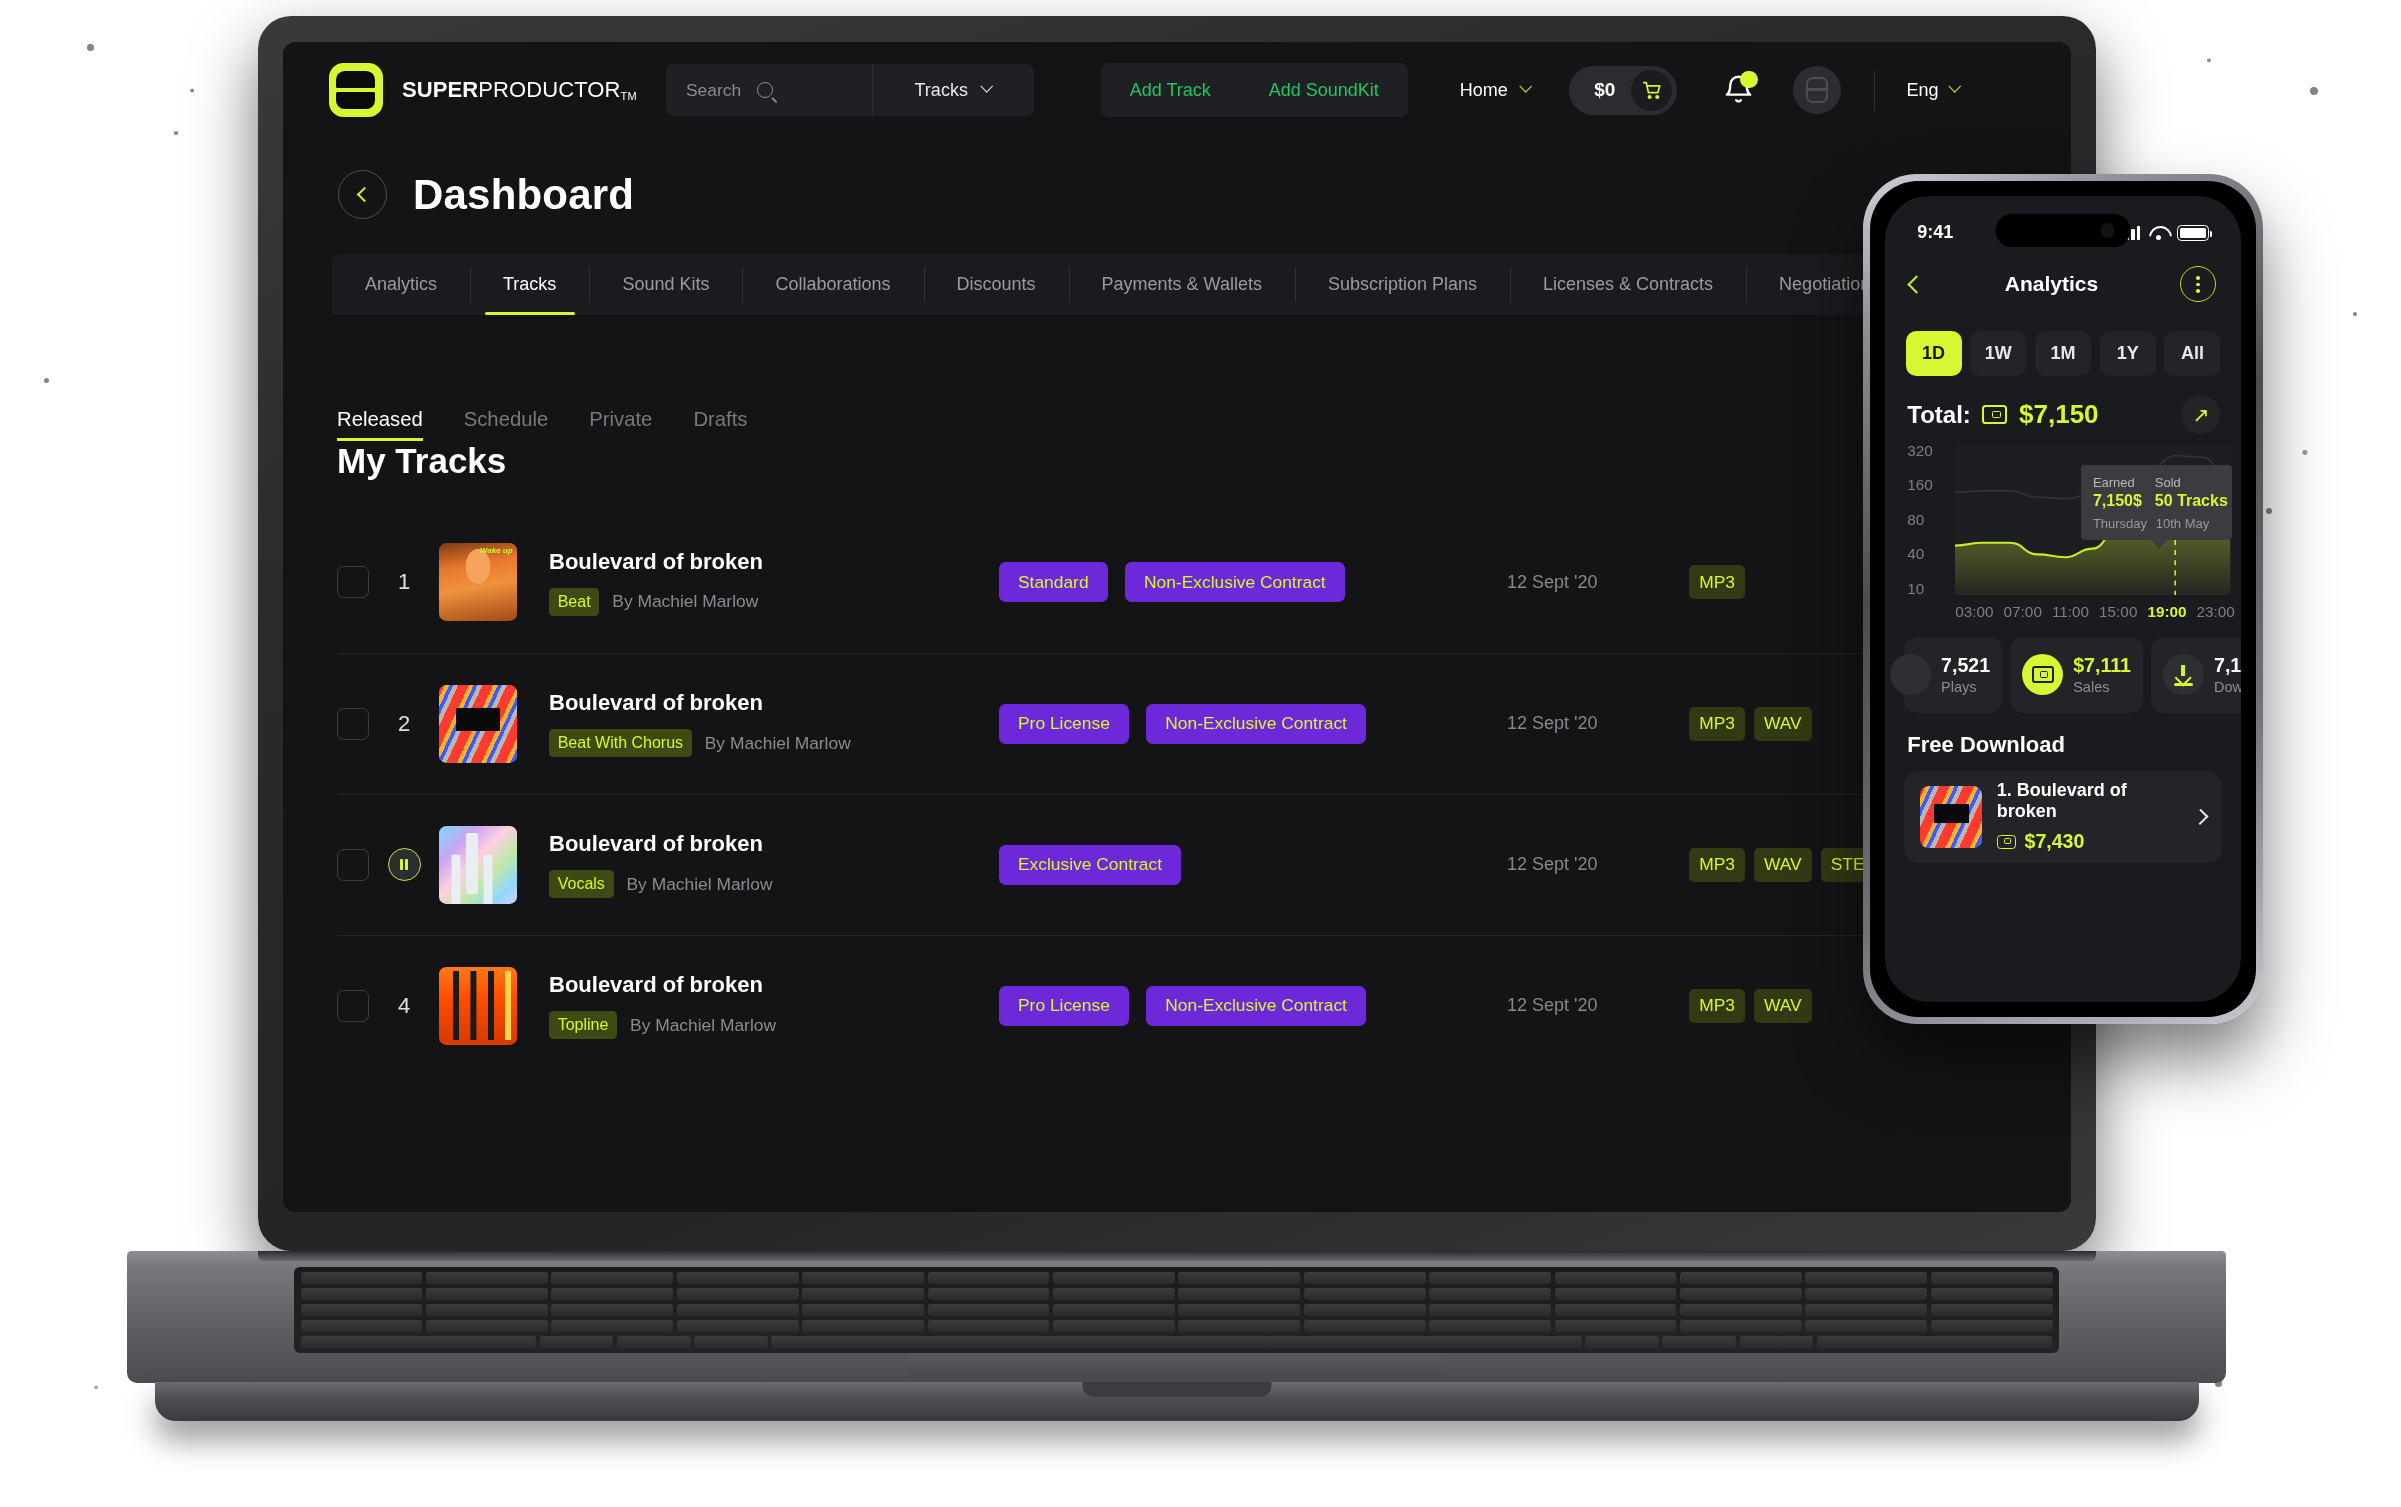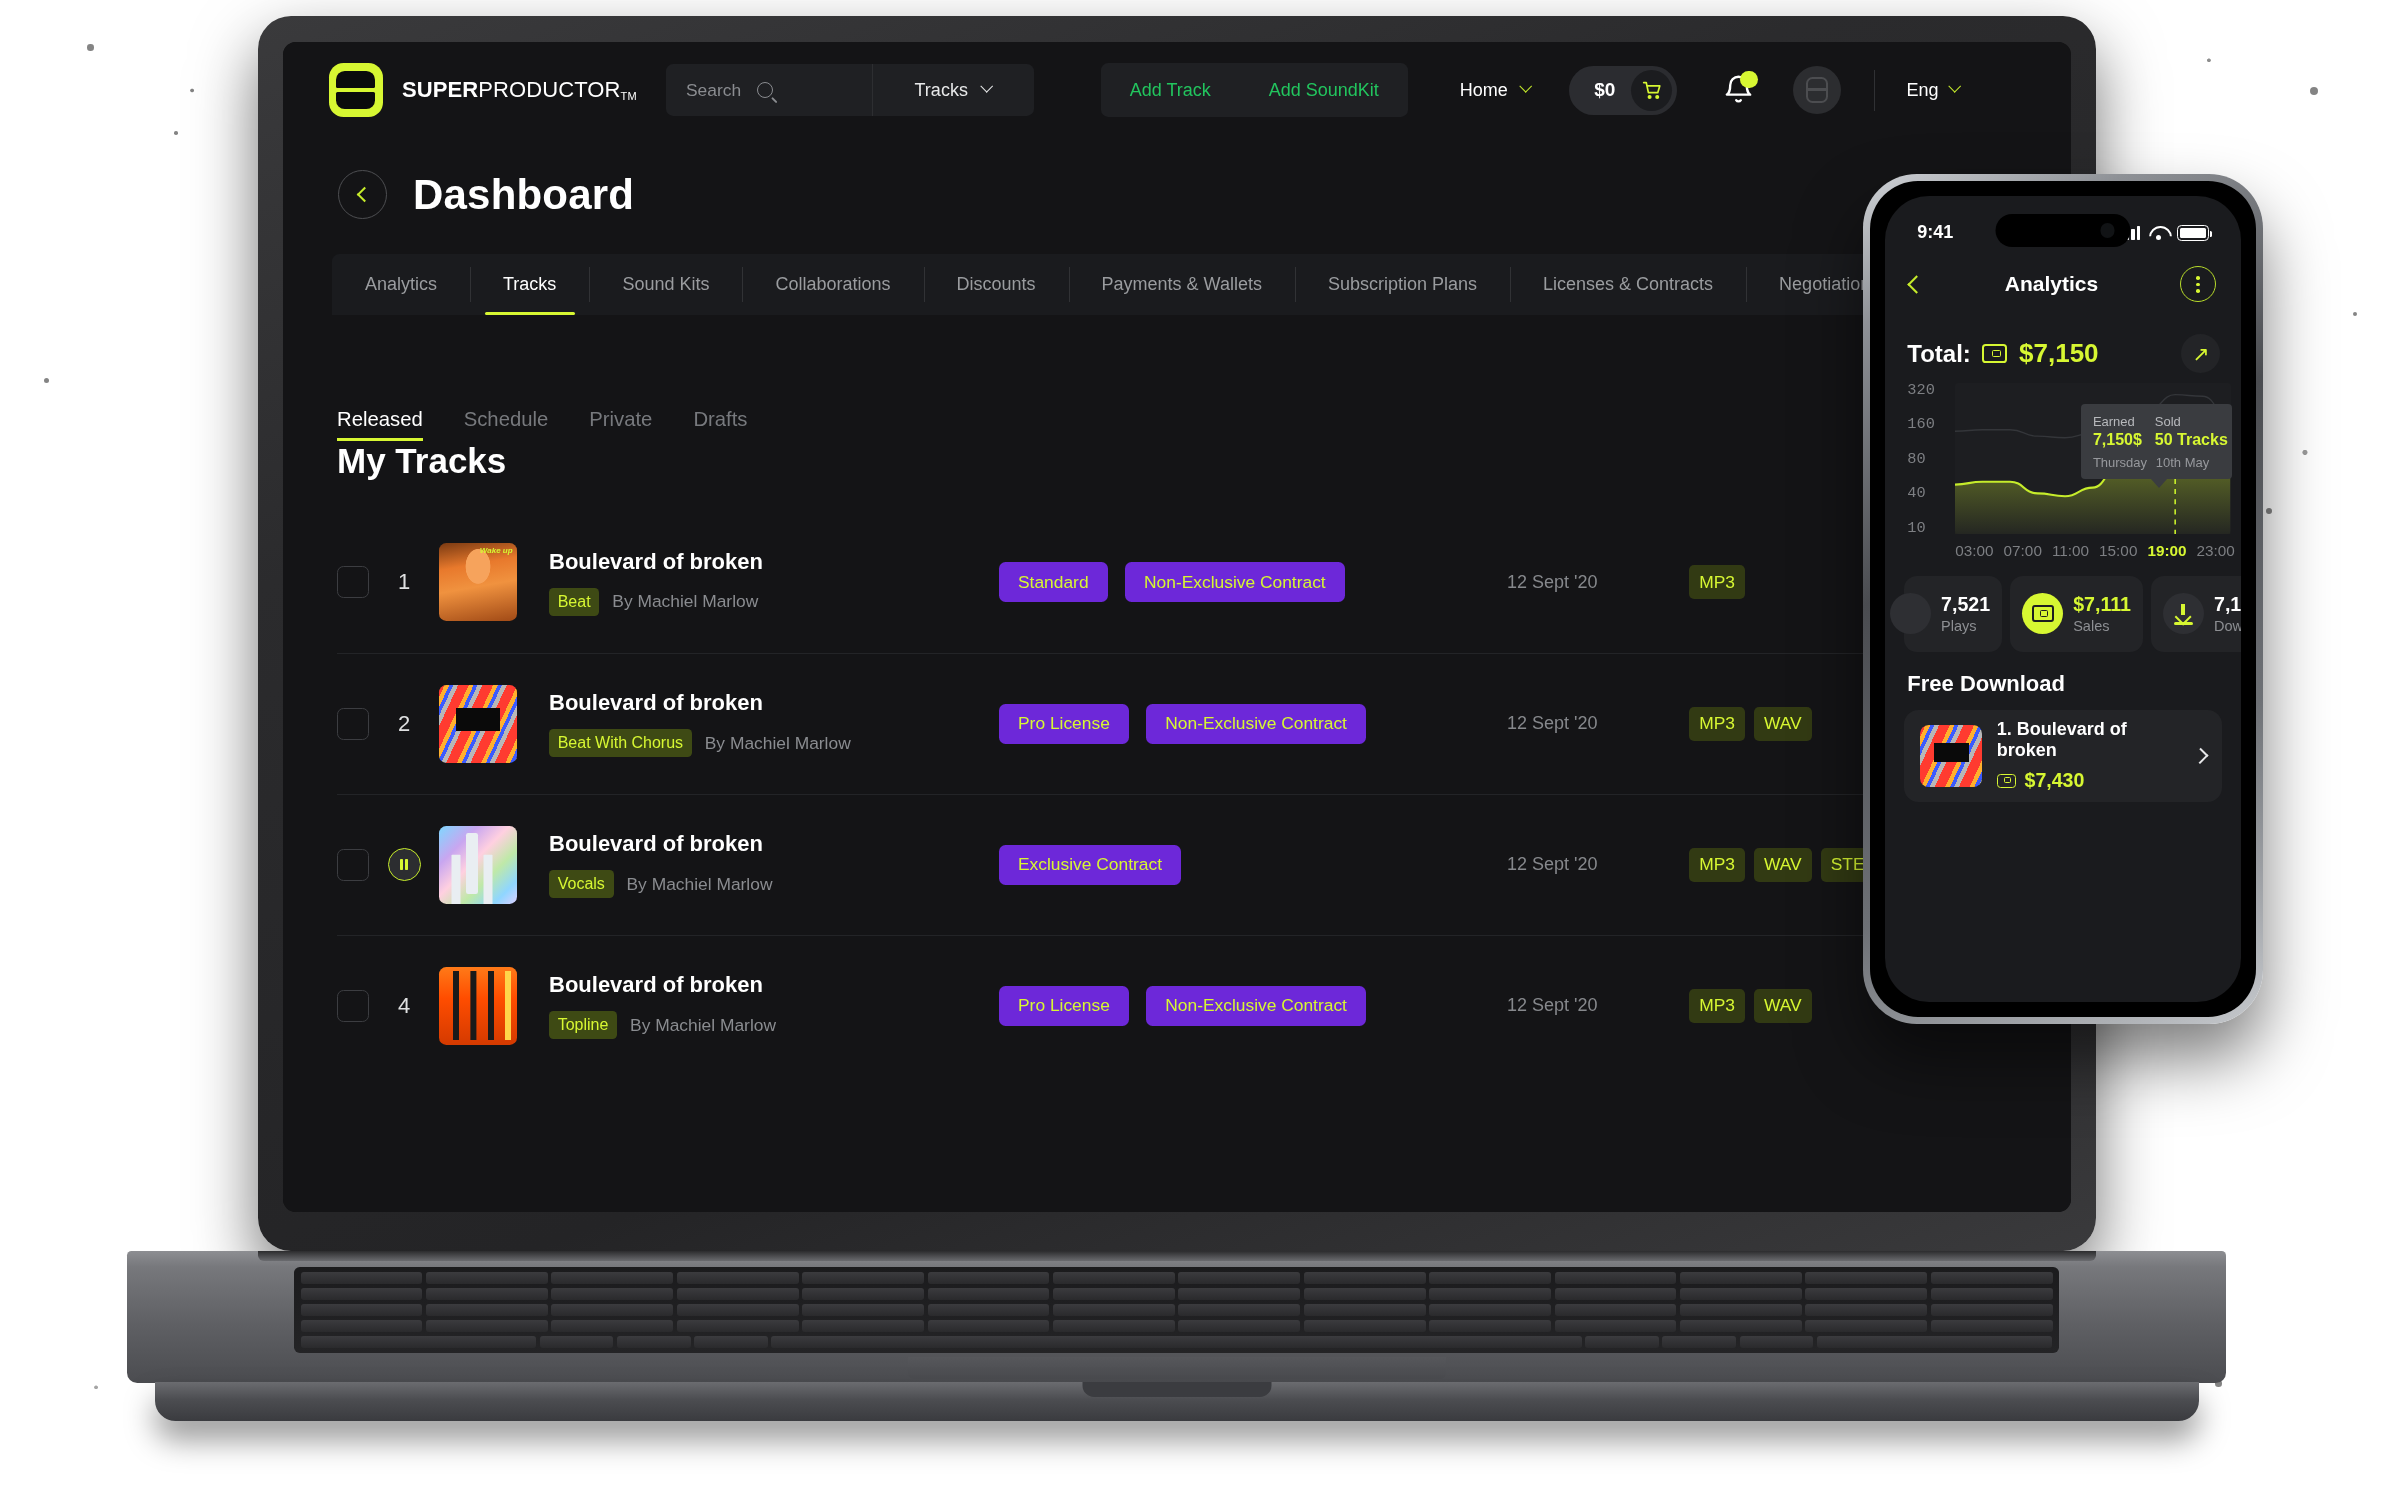--- a/index.html
+++ b/index.html
@@ -305,21 +305,21 @@
     width: 25px; height: 19px; border: 2.2px solid #d7f732; border-radius: 3.6px; position:relative; flex:none;
   }
   .bill::after { content:""; position:absolute; left: 8px; top: 3.6px; width: 6.5px; height: 5.1px; border: 1.5px solid #d7f732; border-radius: 1.5px; }
   .bill.sm { width: 19px; height: 14.5px; border-width:1.8px; }
   .bill.sm::after { left: 5.8px; top: 2.5px; width: 5.1px; height: 3.6px; border-width: 1.2px; }
 
   #chart-wrap { position:relative; margin: 7.3px 0 0 0; height: 182px; padding-left: 22px; }
   #yaxis {
     position:absolute; left: 22px; top: 0; width: 45px; height: 156px;
     display:flex; flex-direction:column; justify-content:space-between;
-    font-size: 15.3px; color:#7d7f83;font-family:Liberation Mono, monospace;
+    font-size: 15.3px; color:#7d7f83;
   }
   #plot { position:absolute; left: 70px; right: 10.2px; top: 2.9px; height: 151px; background: rgba(255,255,255,.015); border-radius: 2.9px; overflow:visible; }
   #tooltip {
     position:absolute; left: 196px; top: 23px; width: 151px; background:#3a3c40; border-radius: 4px;
     padding: 10.2px 11.6px 8.7px 11.6px; z-index: 4;
   }
   #tooltip::after {
     content:""; position:absolute; left: 70px; bottom: -8.7px; width: 0; height: 0;
     border-left: 8.7px solid transparent; border-right: 8.7px solid transparent; border-top: 9.4px solid #3a3c40;
   }
@@ -732,20 +732,27 @@
       <div id="ph-nav">
         <span class="chev-l-lime"></span>
         <span id="ph-title">Analytics</span>
         <span id="ph-more">
             <i></i>
             <i></i>
             <i></i>
           </span>
       </div>
 
+      <div id="ranges">
+          <div class="range active">1D</div>
+          <div class="range">1W</div>
+          <div class="range">1M</div>
+          <div class="range">1Y</div>
+          <div class="range">All</div>
+        </div>
 
       <div id="total-row">
         <span id="total-label">Total:</span>
         <span class="bill"></span>
         <span id="total-value">$7,150</span>
         <span id="total-arrow">↗</span>
       </div>
 
       <div id="chart-wrap">
         <div id="yaxis">

